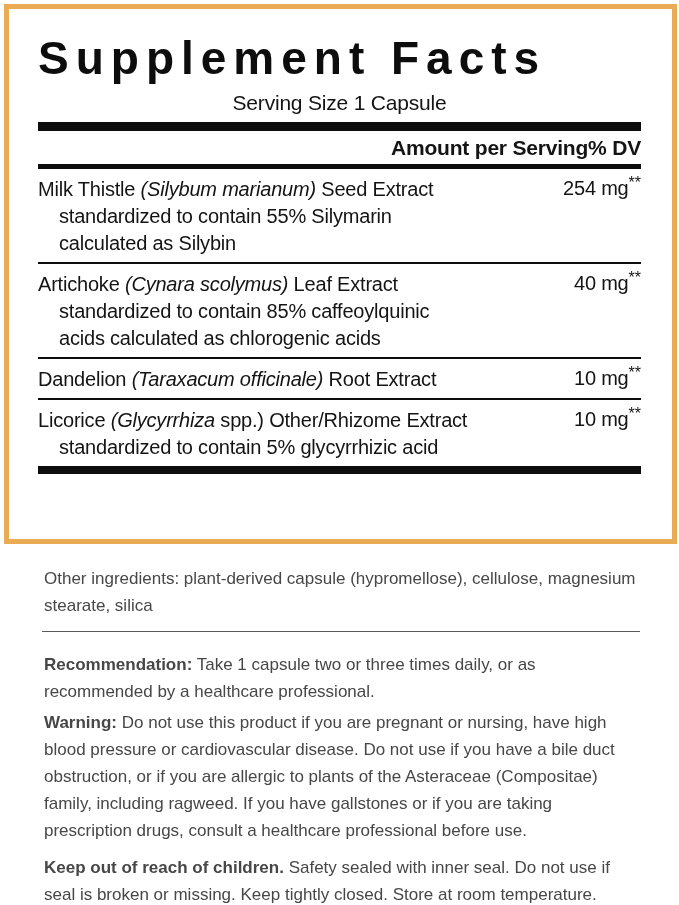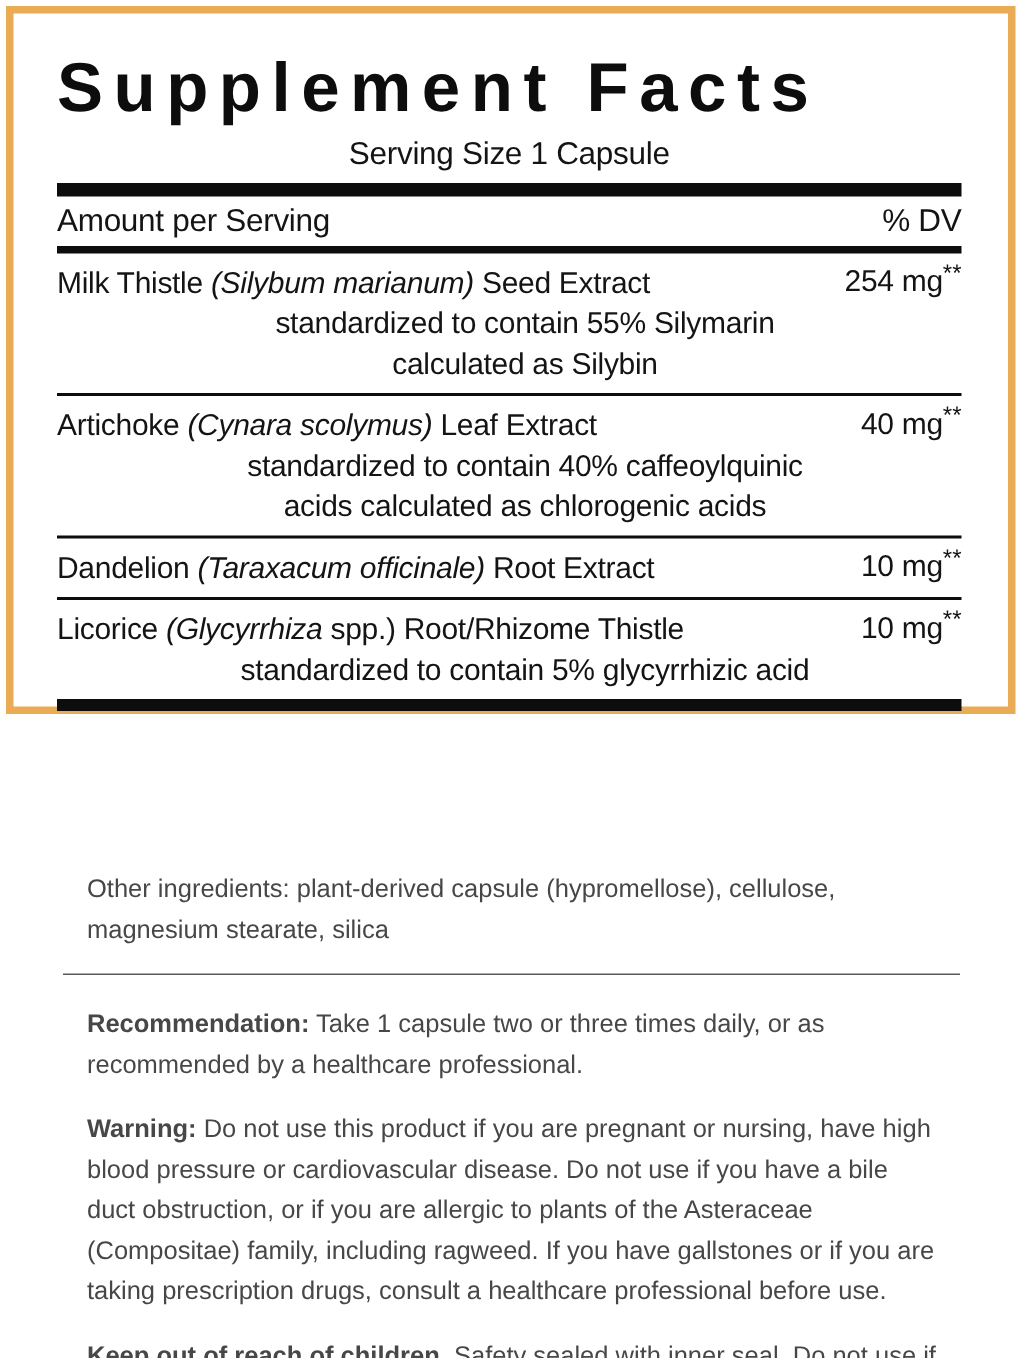--- a/index.html
+++ b/index.html
@@ -10,60 +10,60 @@
   *{ box-sizing:border-box; }
   html,body{ margin:0; padding:0; }
   body{
     width:679px; height:905px; overflow:hidden;
     background:#ffffff;
     font-family:"Liberation Sans", sans-serif;
     color:var(--ink);
   }
   .facts-box{
     position:absolute; left:4px; top:4px;
-    width:673px; height:472px;
+    width:673px; height:540px;
     border:5px solid var(--border);
     background:#fff;
     padding:24px 31px 0 29px;
   }
   .title{
     margin:2px 0 0;
     font-size:46px; font-weight:bold; letter-spacing:7px;
     white-space:nowrap; color:#0d0d0d; line-height:1.0;
   }
   .serving{ margin-top:10px; font-size:21px; letter-spacing:-0.2px;text-align:center; }
   .bar-thick{ height:9px; background:#0d0d0d; margin-top:7px; }
   .header-row{
-    display:flex; justify-content:space-between;
-    font-weight:normal; font-size:21px; letter-spacing:-0.2px;
+    display:flex; justify-content:flex-end;
+    font-weight:bold; font-size:21px; letter-spacing:-0.2px;
     padding:5px 0 4px;
   }
   .bar-med{ height:5px; background:#0d0d0d; }
   .row{
     padding:6px 0 5px;
     border-bottom:2px solid #0d0d0d;
     font-size:20px; line-height:27px; letter-spacing:-0.2px;
   }
   .row.last{ border-bottom:none; }
   .row-main{ display:flex; justify-content:space-between; align-items:flex-end; }
   .row-name{ padding-right:10px; }
   .row-amount{ white-space:nowrap; }
   .sci{ font-style:italic; }
   .sup{ font-size:0.8em; position:relative; top:-0.42em; letter-spacing:0; }
-  .row-details{ padding-left:21px; white-space:pre-line;text-align:center; }
+  .row-details{ padding-left:21px; white-space:pre-line; }
   .row-details:empty{ display:none; }
   .bar-thick2{ height:8px; background:#0d0d0d; }
   .footnote{ font-size:20px; padding:8px 0 0; letter-spacing:-0.2px; }
   .bottom{
     position:absolute; left:0; top:544px; width:679px;
     padding:19px 39px 0 42px;
     color:var(--body);
     font-size:17px; line-height:27px;
   }
-  .bottom p{ margin:16px; }
+  .bottom p{ margin:2px; }
   .divider{ border:none; border-top:1px solid #5a5a5a; margin:12px 0 0; }
   .p-reco{ margin-top:19px !important; }
   .p-warn{ margin-top:4px !important; }
   .p-child{ margin-top:10px !important; }
   .lead{ font-weight:bold; }
 </style>
 </head>
 <body>
 
 <div class="facts-box">
@@ -86,35 +86,35 @@
     </div>
     <div class="row-details">standardized to contain 55% Silymarin
 calculated as Silybin</div>
   </div>
 
   <div class="row">
     <div class="row-main">
       <span class="row-name"><span>Artichoke </span><span class="sci">(Cynara scolymus)</span><span> Leaf Extract</span></span>
       <span class="row-amount"><span>40 mg</span><span class="sup">**</span></span>
     </div>
-    <div class="row-details">standardized to contain 40% caffeoylquinic
+    <div class="row-details">standardized to contain 85% caffeoylquinic
 acids calculated as chlorogenic acids</div>
   </div>
 
   <div class="row">
     <div class="row-main">
       <span class="row-name"><span>Dandelion </span><span class="sci">(Taraxacum officinale)</span><span> Root Extract</span></span>
       <span class="row-amount"><span>10 mg</span><span class="sup">**</span></span>
     </div>
 
   </div>
 
   <div class="row last">
     <div class="row-main">
-      <span class="row-name"><span>Licorice </span><span class="sci">(Glycyrrhiza</span><span> spp.) Root/Rhizome Thistle</span></span>
+      <span class="row-name"><span>Licorice </span><span class="sci">(Glycyrrhiza</span><span> spp.) Other/Rhizome Extract</span></span>
       <span class="row-amount"><span>10 mg</span><span class="sup">**</span></span>
     </div>
     <div class="row-details">standardized to contain 5% glycyrrhizic acid</div>
   </div>
 
   <div class="bar-thick2"></div>
 
 </div>
 
 <div class="bottom">

